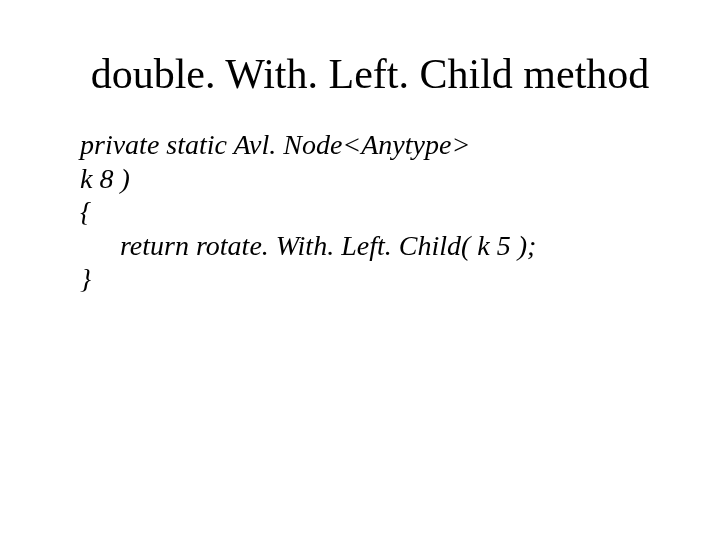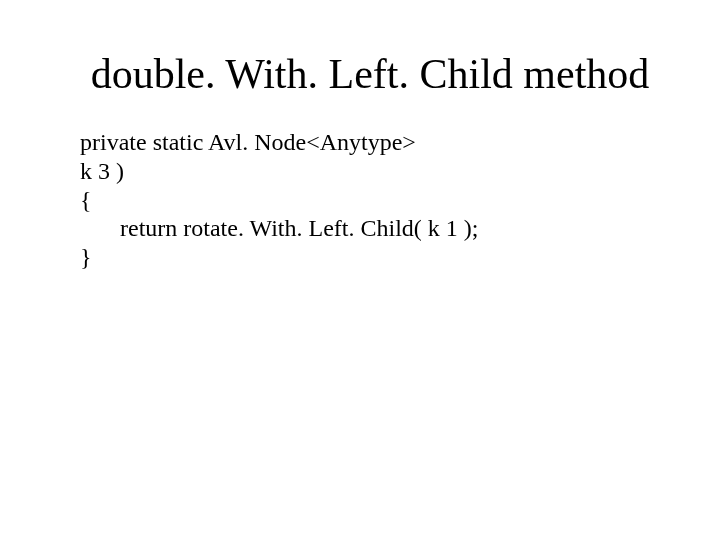--- a/index.html
+++ b/index.html
@@ -18,35 +18,36 @@
     padding: 40px 60px 50px 80px;
   }
   .title {
     font-size: 42px;
     font-weight: 400;
     text-align: center;
     margin: 10px 0 30px 0;
     letter-spacing: 0px;
   }
   .body {
-    font-size: 24px;
+    font-size: 28px;
     line-height: 1.2;
+    font-style: italic;
   }
   .body .line {
     display: block;
   }
   .indent {
     padding-left: 40px;
   }
 </style>
 </head>
 <body>
 
 <div class="slide">
   <div class="title">double. With. Left. Child method</div>
   <div class="body">
     <span class="line">private static Avl. Node&lt;Anytype&gt;</span>
-    <span class="line">k 3 )</span>
+    <span class="line">k 8 )</span>
     <span class="line">{</span>
-    <span class="line indent">return rotate. With. Left. Child( k 1 );</span>
+    <span class="line indent">return rotate. With. Left. Child( k 5 );</span>
     <span class="line">}</span>
   </div>
 </div>
 
 </body></html>

